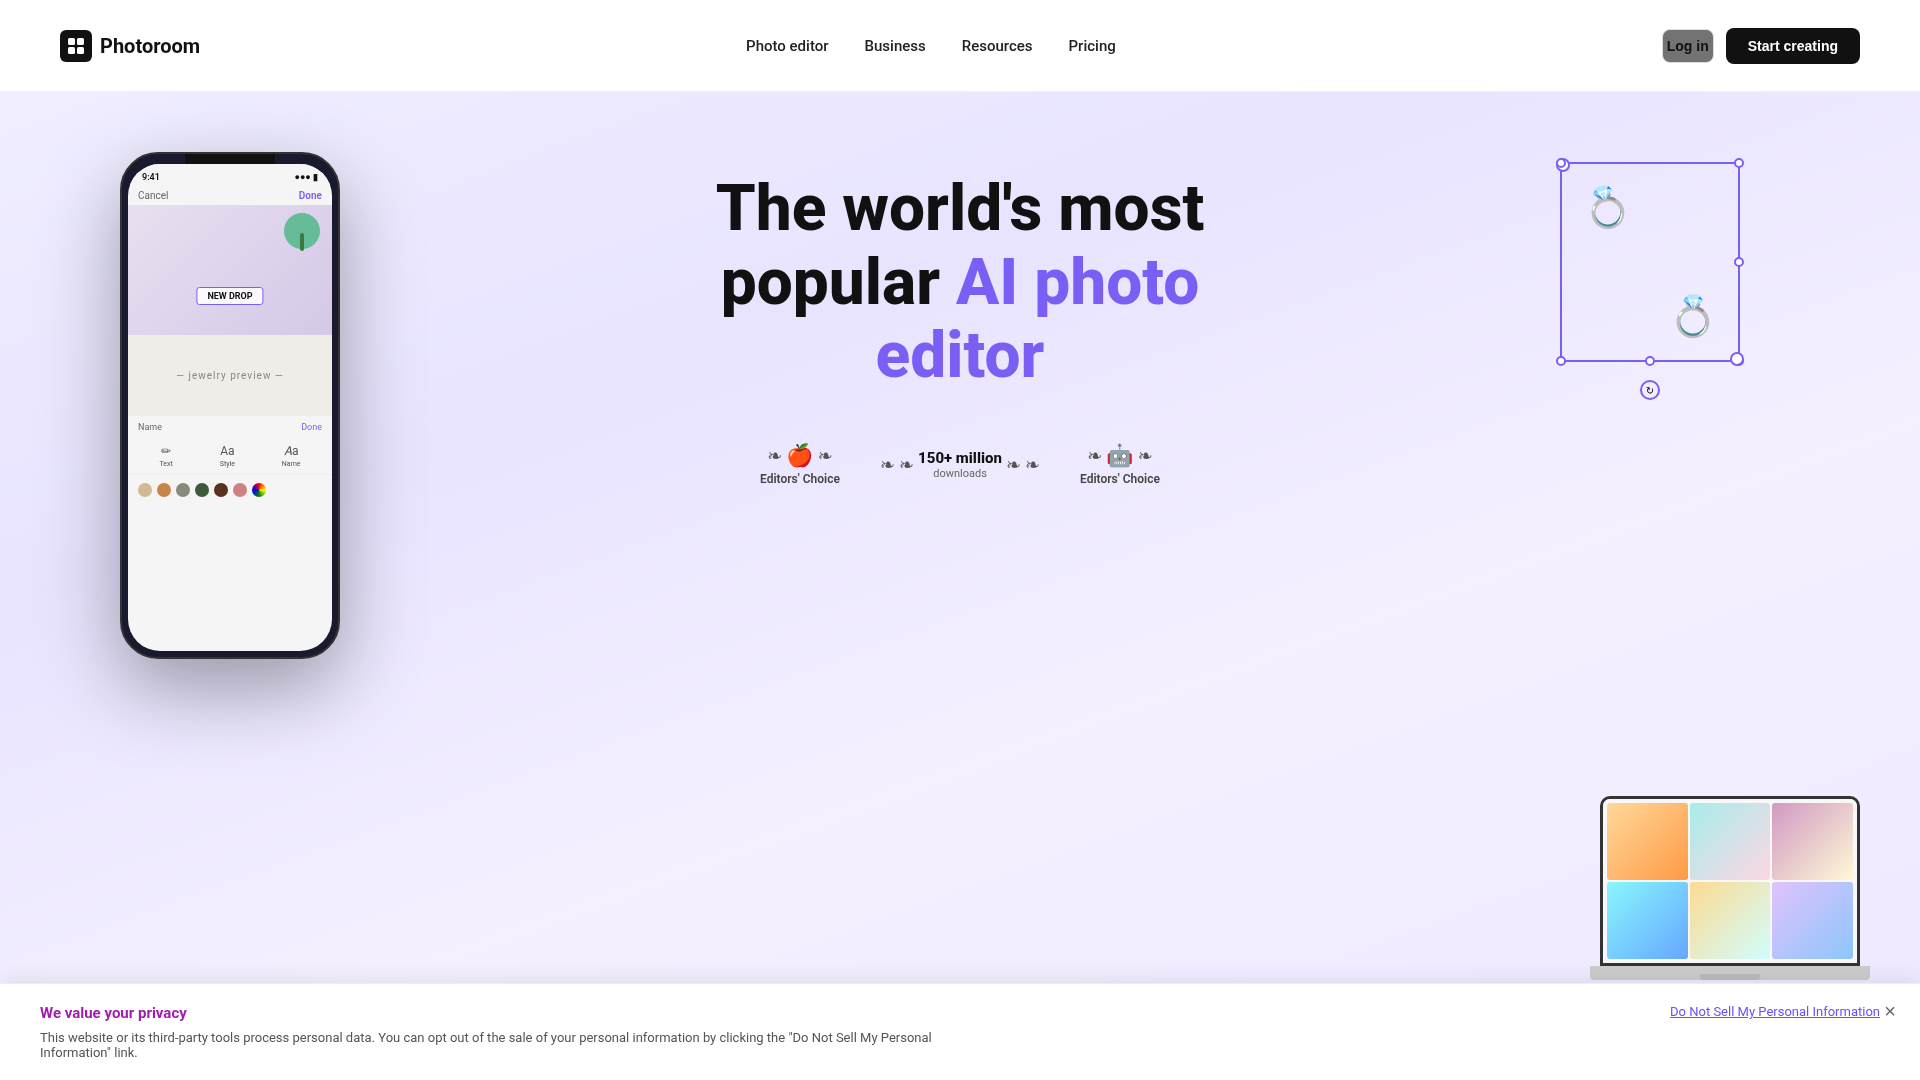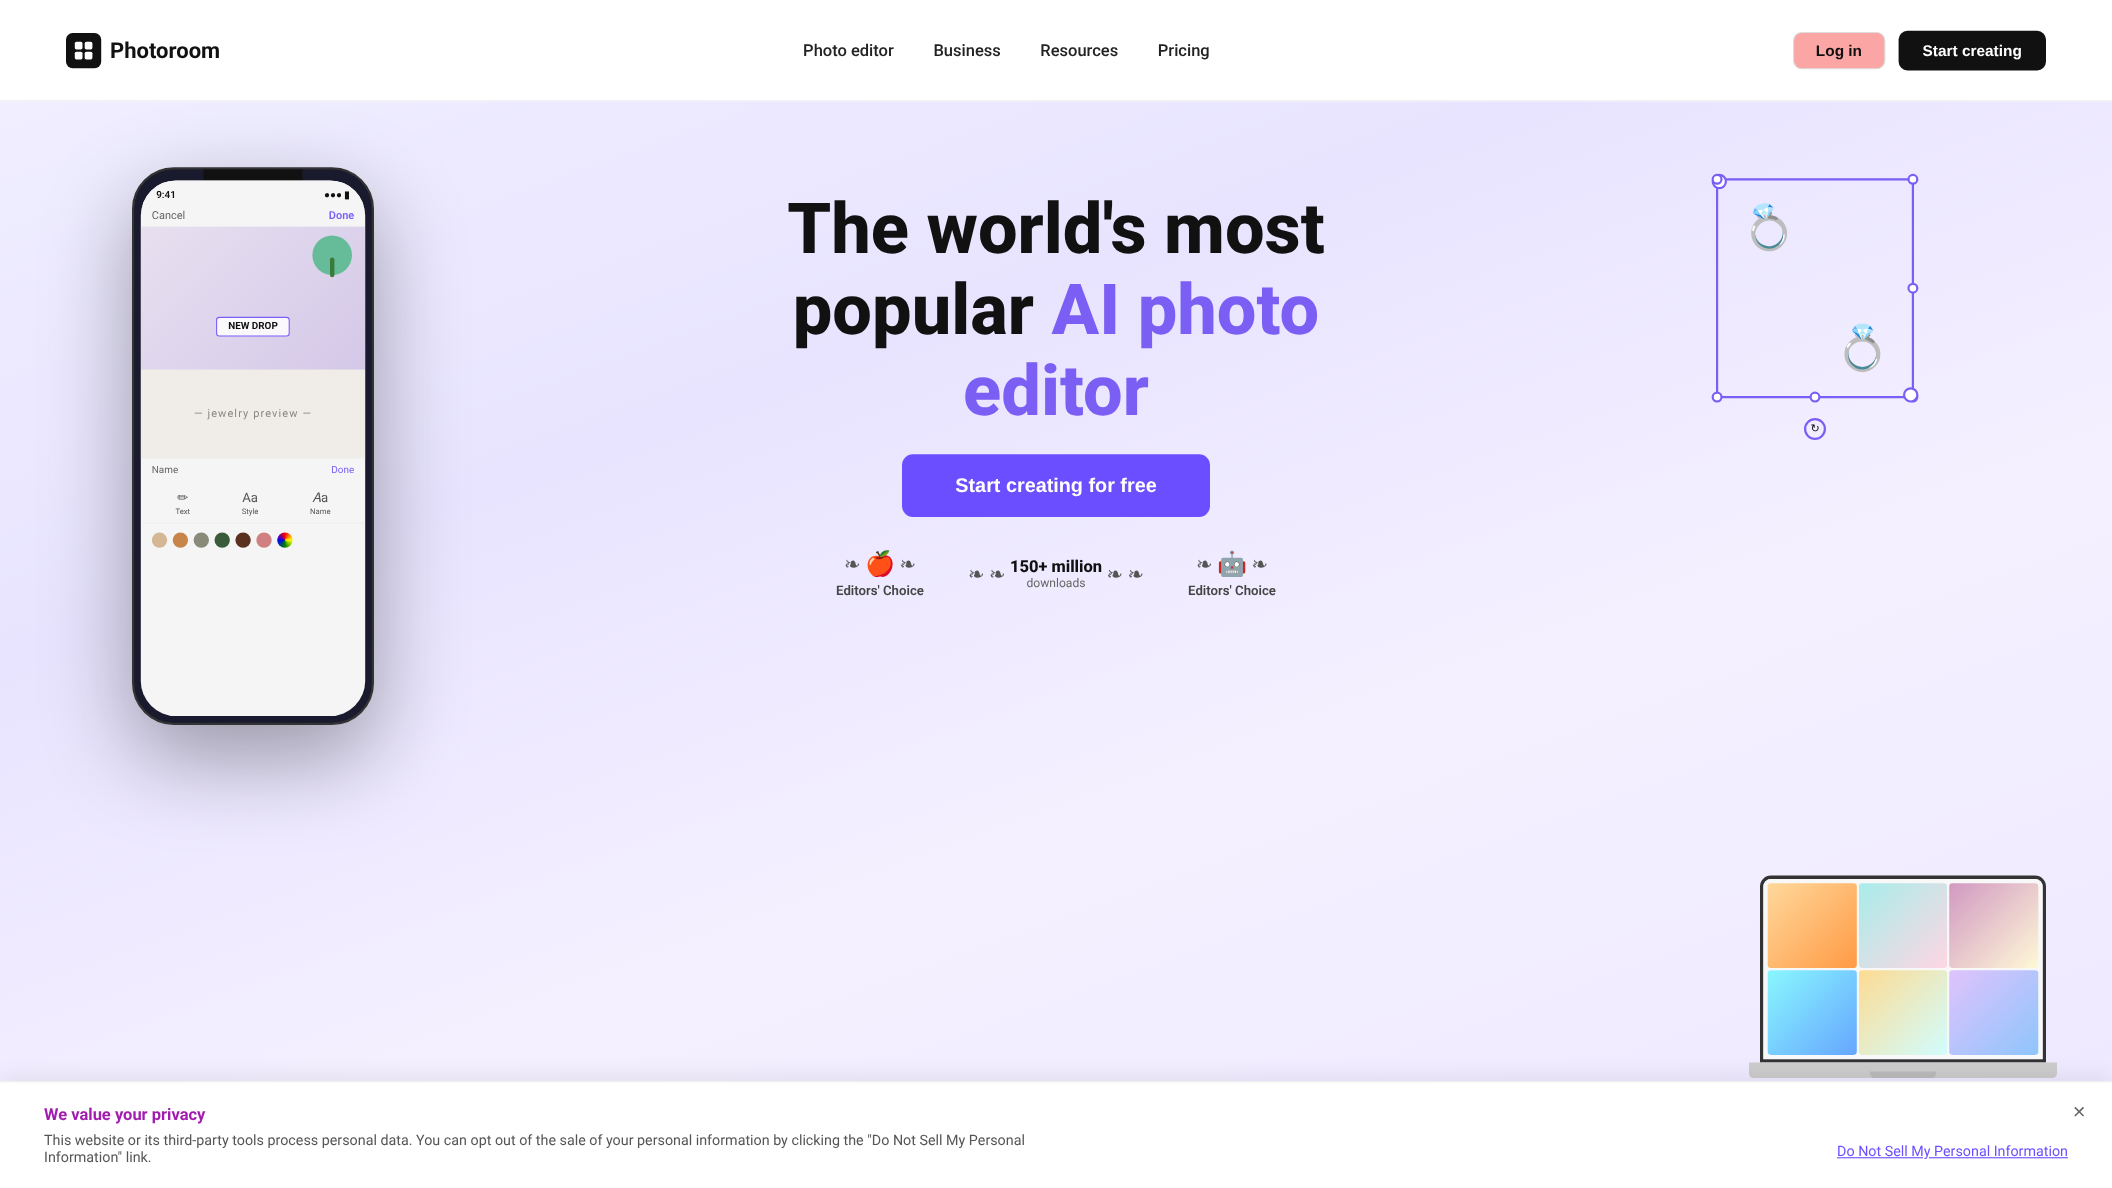--- a/index.html
+++ b/index.html
@@ -14,22 +14,22 @@
     .nav-logo { display: flex; align-items: center; gap: 8px; font-weight: 700; font-size: 20px; color: #111; text-decoration: none; }
     .nav-logo-icon {
       width: 32px; height: 32px; background: #111; border-radius: 6px;
       display: flex; align-items: center; justify-content: center;
     }
     .nav-logo-icon svg { width: 20px; height: 20px; fill: white; }
     .nav-links { display: flex; gap: 36px; align-items: center; }
     .nav-links a { text-decoration: none; color: #222; font-size: 15px; font-weight: 500; cursor: pointer; }
     .nav-actions { display: flex; gap: 12px; align-items: center; }
     .btn-login {
-      padding: 8px 20px; border: 1.5px solid #ddd; border-radius: 8px;
-      background: #fca5a5; font-size: 14px; font-weight: 600; cursor: pointer; color: #111;
+      padding: 8px 4px; border: 1.5px solid #ddd; border-radius: 8px;
+      background: #737373; font-size: 14px; font-weight: 600; cursor: pointer; color: #111;
     }
     .btn-start {
       padding: 10px 22px; border: none; border-radius: 8px;
       background: #111; color: #fff; font-size: 14px; font-weight: 600; cursor: pointer;
     }
 
     
     .hero {
       min-height: calc(100vh - 72px);
       background: linear-gradient(160deg, #f0eeff 0%, #e8e4ff 30%, #f5f0ff 60%, #ede8ff 100%);
@@ -205,21 +205,21 @@
 
     
     .privacy-banner {
       position: fixed; bottom: 0; left: 0; right: 0;
       background: #fff; padding: 20px 40px;
       border-top: 1px solid #eee; z-index: 1000;
       box-shadow: 0 -4px 20px rgba(0,0,0,0.08);
     }
     .privacy-title { font-size: 15px; font-weight: 700; color: #a21caf; margin-bottom: 8px; }
     .privacy-text { font-size: 13px; color: #555; max-width: 900px; }
-    .privacy-link { color: #6B4EFF; text-decoration: underline; cursor: pointer; font-size: 13px; margin-top: 36px; }
+    .privacy-link { color: #6B4EFF; text-decoration: underline; cursor: pointer; font-size: 13px; }
     .privacy-close {
       position: absolute; top: 16px; right: 24px;
       background: none; border: none; font-size: 20px; cursor: pointer; color: #666;
     }
     .privacy-inner { display: flex; justify-content: space-between; align-items: flex-start; }
   </style>
 </head>
 <body>
 
 <nav class="navbar">
@@ -328,21 +328,20 @@
       <div class="laptop-base"></div>
     </div>
   </div>
 
   <div class="hero-content">
     <h1 class="hero-headline">
       <span>The world's most</span><br>
       <span>popular </span><span class="ai-text">AI photo</span><br>
       <span class="ai-text">editor</span>
     </h1>
-    <button class="btn-cta">Start creating for free</button>
   </div>
 
   <div class="badges-row">
 
     <div class="badge-item">
       <div class="laurel-group">
         <span class="laurel">❧</span>
         <span class="badge-icon">🍎</span>
         <span class="laurel">❧</span>
       </div>

